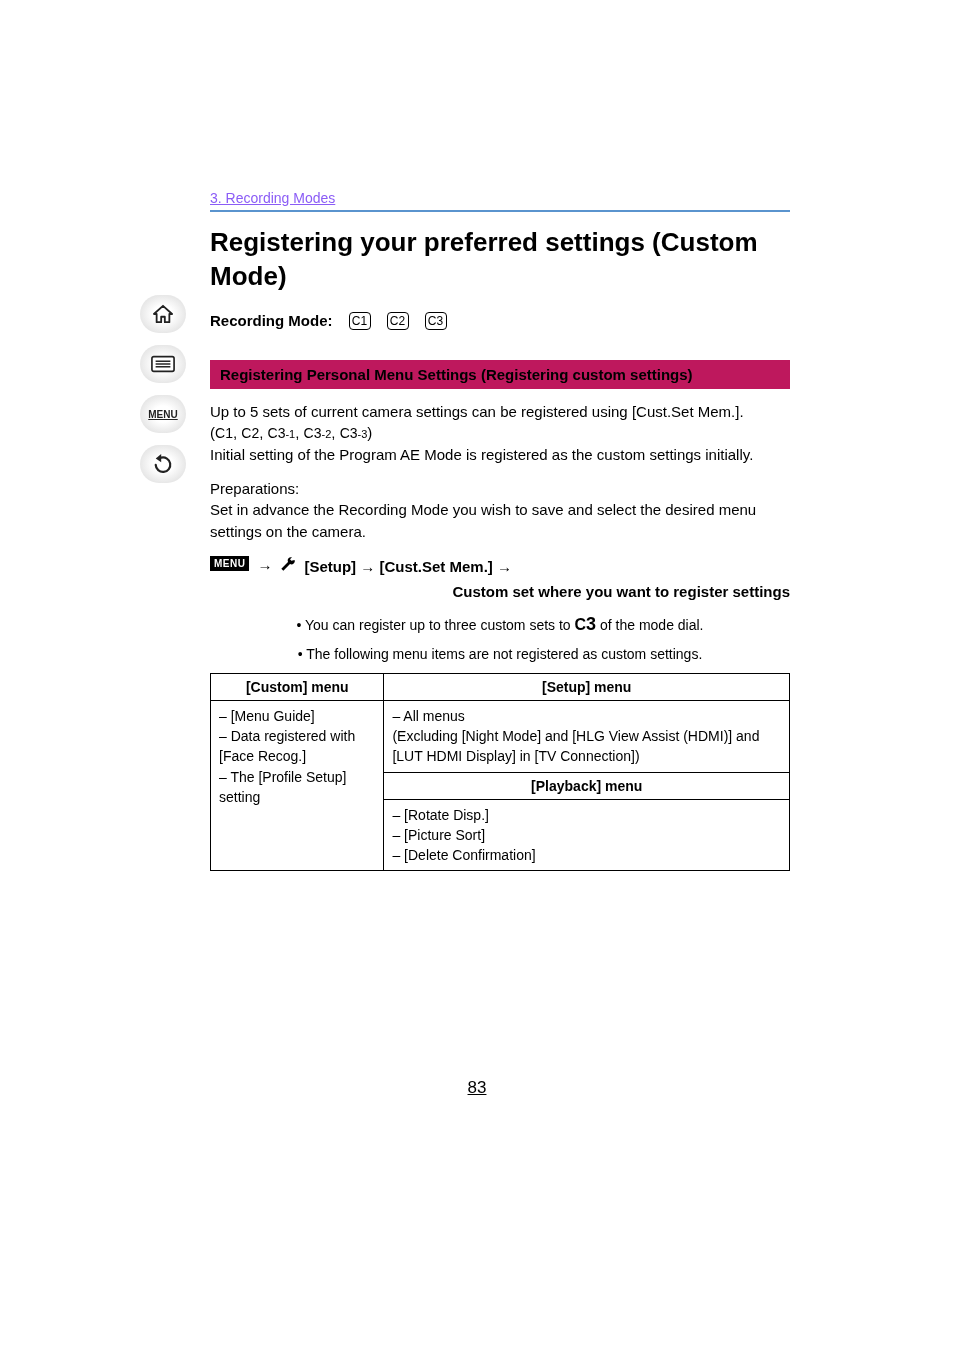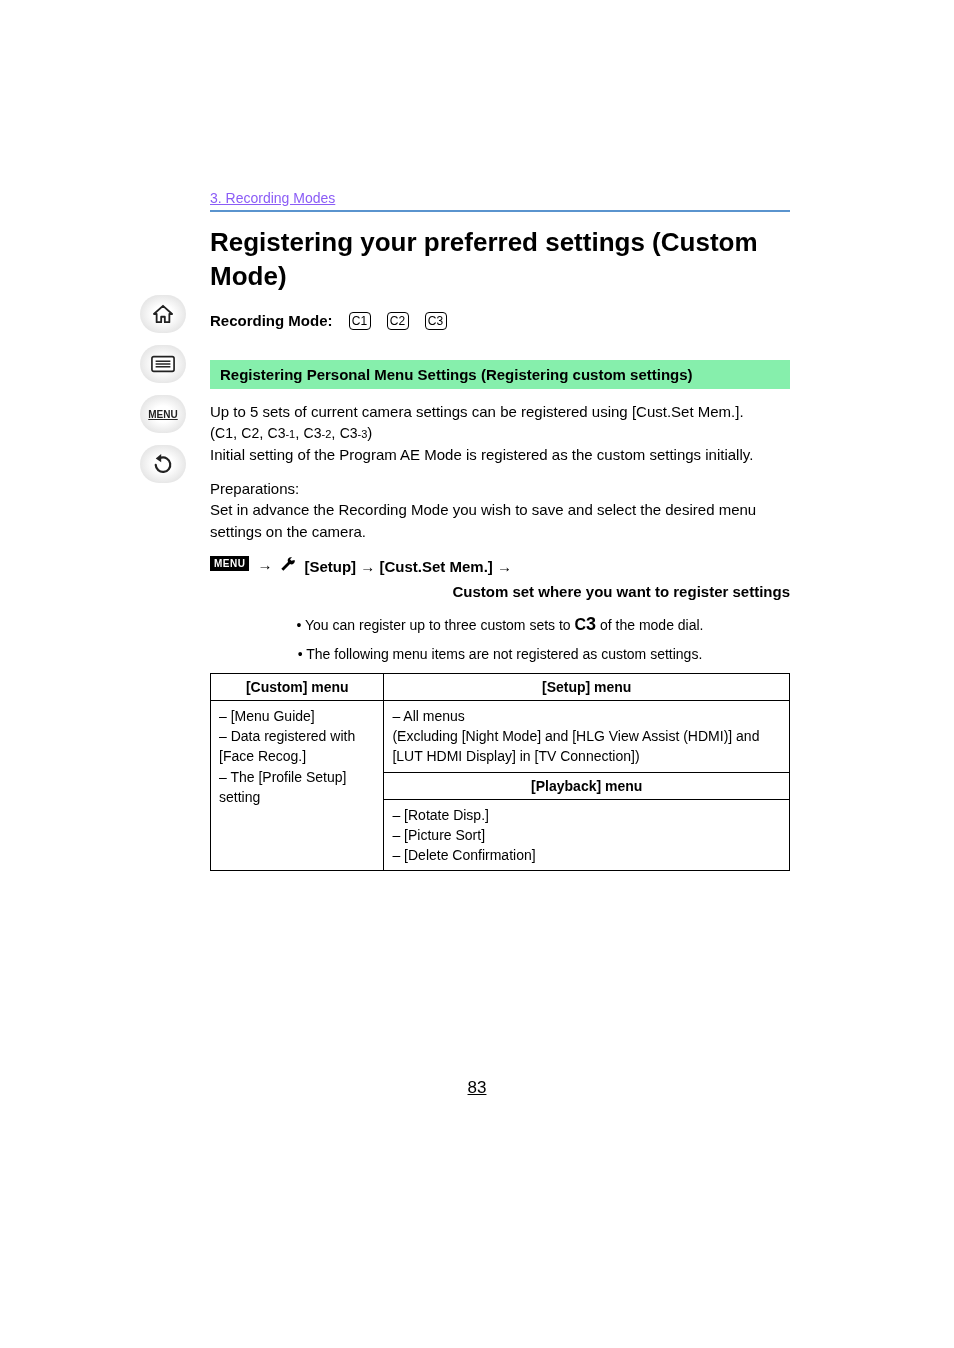--- a/index.html
+++ b/index.html
@@ -71,21 +71,21 @@
     justify-content: center;
     border: 1.4px solid #000;
     border-radius: 4px;
     font-weight: normal;
     font-size: 12px;
     width: 22px;
     height: 18px;
     line-height: 1;
   }
   .section-header {
-    background: #86efac;
+    background: #be185d;
     padding: 6px 10px;
     font-weight: bold;
     font-size: 15px;
     margin-bottom: 12px;
   }
   .para {
     font-size: 15px;
     line-height: 1.45;
     margin-bottom: 14px;
   }

